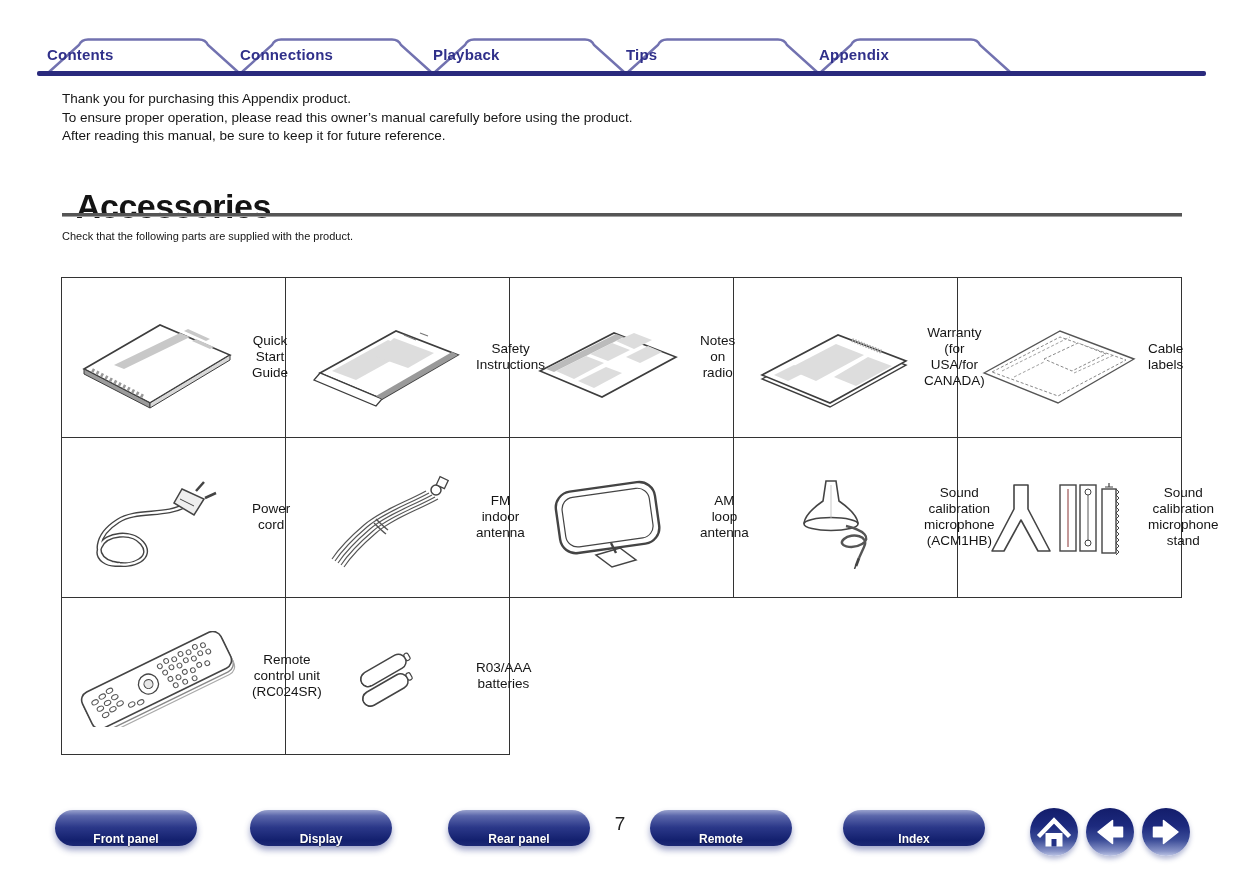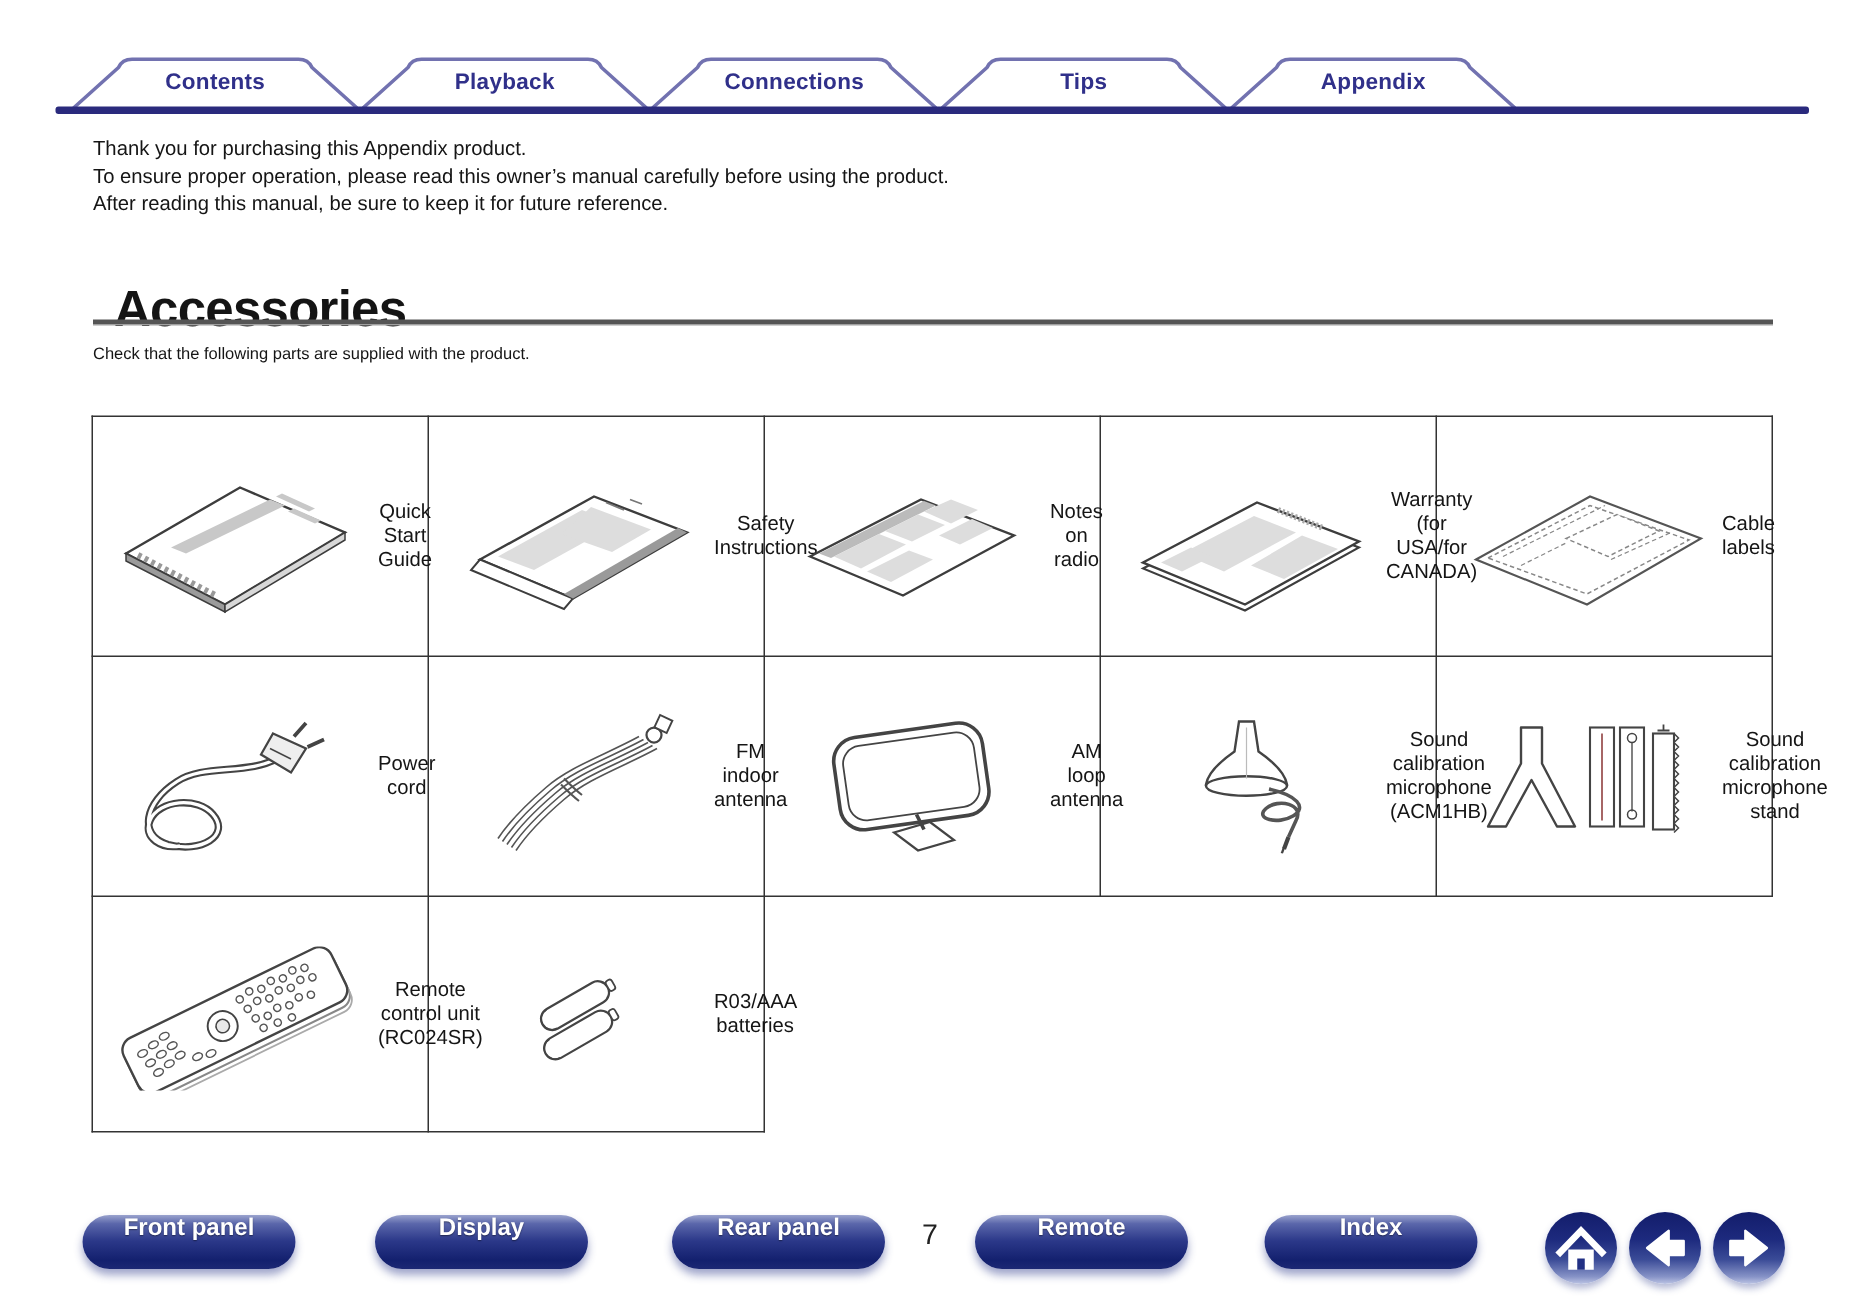--- a/index.html
+++ b/index.html
@@ -3,21 +3,21 @@
 <meta charset="utf-8">
 <style>
   html,body{margin:0;padding:0;background:#fff;}
   .page{position:relative;width:1240px;height:874px;background:#fff;overflow:hidden;
         font-family:"Liberation Sans","DejaVu Sans",sans-serif;color:#111;}
 
   
   .tabs{position:absolute;left:47px;top:36px;width:1158px;height:37px;display:flex;}
   .tab{position:relative;width:193px;height:37px;cursor:pointer;}
   .tab svg{position:absolute;left:0;top:0;}
-  .tab .tab-label{position:absolute;left:0;top:10px;width:100%;text-align:center;
+  .tab .tab-label{position:absolute;left:0;top:10px;width:100%;
         font-size:15px;font-weight:bold;color:#30308a;letter-spacing:0.2px;}
   .tab-underline{position:absolute;left:37px;top:71px;width:1169px;height:5px;background:#2a2a7d;border-radius:2px;}
 
   
   .intro{position:absolute;left:62px;top:90px;font-size:13.5px;line-height:18.5px;color:#151515;}
 
   
   .section-title{position:absolute;left:60px;top:170px;font-size:34px;line-height:40px;
         font-weight:bold;color:#141414;letter-spacing:-0.5px;}
   .title-rule{position:absolute;left:62px;top:213px;width:1120px;height:4px;
@@ -29,22 +29,22 @@
   .acc-table td{border:1.5px solid #333;padding:0;vertical-align:top;}
   .cell{height:158px;display:flex;flex-direction:row;align-items:center;}
   .row3 .cell{height:155px;}
   .icon-box{height:96px;margin-top:7px;display:flex;align-items:center;justify-content:center;width:100%;}
   .cell-label{font-size:13.5px;line-height:16px;text-align:center;white-space:pre-line;color:#151515;}
 
   
   .pill{position:absolute;top:810px;width:142px;height:36px;border-radius:18px;cursor:pointer;
         background:linear-gradient(180deg,#9aa3ce 0%,#5b67ab 16%,#2b3889 48%,#13206e 84%,#1c2874 100%);
         box-shadow:0 4px 6px rgba(43,56,137,0.45);
-        display:flex;align-items:flex-start;justify-content:center;
-        color:#fff;font-weight:bold;font-size:16px;text-shadow:0 1px 1px rgba(0,0,0,0.45);}
+        display:flex;align-items:flex-end;justify-content:center;
+        color:#fff;font-weight:bold;font-size:12px;text-shadow:0 1px 1px rgba(0,0,0,0.45);}
   .pill-front{left:55px;} .pill-display{left:250px;} .pill-rear{left:448px;}
   .pill-remote{left:650px;} .pill-index{left:843px;}
   .page-num{position:absolute;left:596px;top:813px;width:48px;text-align:center;
         font-size:19px;color:#222;}
   .nav-circle{position:absolute;top:808px;width:48px;height:48px;border-radius:50%;cursor:pointer;
         background:linear-gradient(180deg,#131d6b 0%,#1d2a7e 38%,#3a4b97 66%,#8793c7 90%,#bcc4e4 100%);
         box-shadow:0 3px 5px rgba(43,56,137,0.35);}
   .nav-home{left:1030px;} .nav-back{left:1086px;} .nav-fwd{left:1142px;}
   .nav-circle svg{position:absolute;left:0;top:0;}
 </style>
@@ -57,27 +57,27 @@
     <div class="tab">
       <svg width="193" height="37" viewBox="0 0 193 37">
           <path d="M2,36 L32,9 Q34.5,3.5 41,3.5 L152,3.5 Q158.5,3.5 161,9 L191,36" fill="#fff" stroke="#7272b0" stroke-width="2.4"></path>
         </svg>
       <span class="tab-label">Contents</span>
     </div>
     <div class="tab">
       <svg width="193" height="37" viewBox="0 0 193 37">
           <path d="M2,36 L32,9 Q34.5,3.5 41,3.5 L152,3.5 Q158.5,3.5 161,9 L191,36" fill="#fff" stroke="#7272b0" stroke-width="2.4"></path>
         </svg>
+      <span class="tab-label">Connections</span>
+    </div>
+    <div class="tab">
+      <svg width="193" height="37" viewBox="0 0 193 37">
+          <path d="M2,36 L32,9 Q34.5,3.5 41,3.5 L152,3.5 Q158.5,3.5 161,9 L191,36" fill="#fff" stroke="#7272b0" stroke-width="2.4"></path>
+        </svg>
       <span class="tab-label">Playback</span>
-    </div>
-    <div class="tab">
-      <svg width="193" height="37" viewBox="0 0 193 37">
-          <path d="M2,36 L32,9 Q34.5,3.5 41,3.5 L152,3.5 Q158.5,3.5 161,9 L191,36" fill="#fff" stroke="#7272b0" stroke-width="2.4"></path>
-        </svg>
-      <span class="tab-label">Connections</span>
     </div>
     <div class="tab">
       <svg width="193" height="37" viewBox="0 0 193 37">
           <path d="M2,36 L32,9 Q34.5,3.5 41,3.5 L152,3.5 Q158.5,3.5 161,9 L191,36" fill="#fff" stroke="#7272b0" stroke-width="2.4"></path>
         </svg>
       <span class="tab-label">Tips</span>
     </div>
     <div class="tab">
       <svg width="193" height="37" viewBox="0 0 193 37">
           <path d="M2,36 L32,9 Q34.5,3.5 41,3.5 L152,3.5 Q158.5,3.5 161,9 L191,36" fill="#fff" stroke="#7272b0" stroke-width="2.4"></path>

